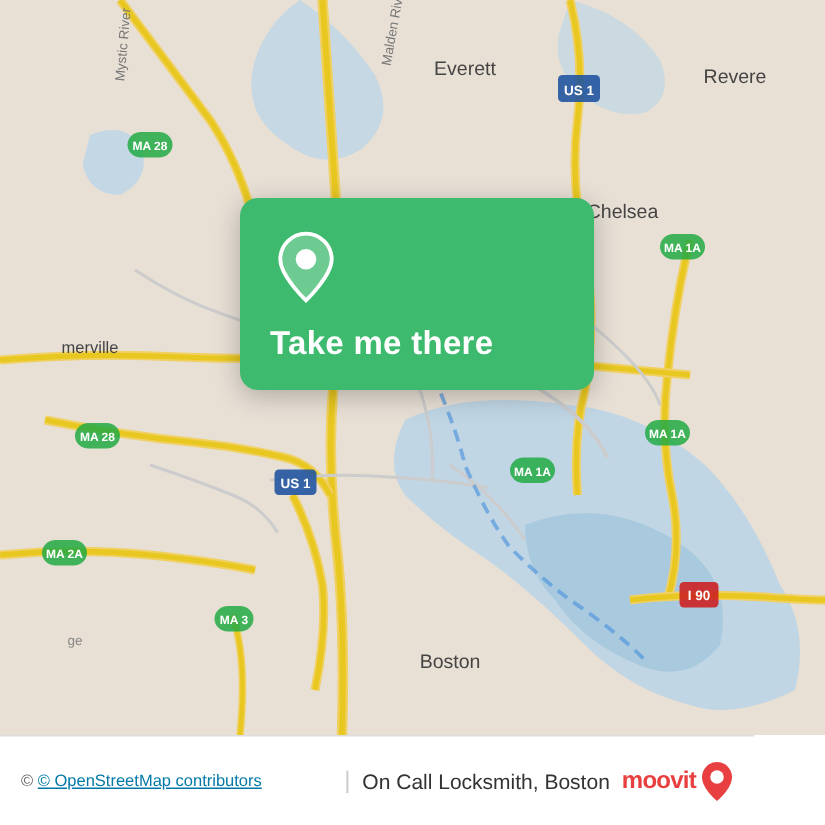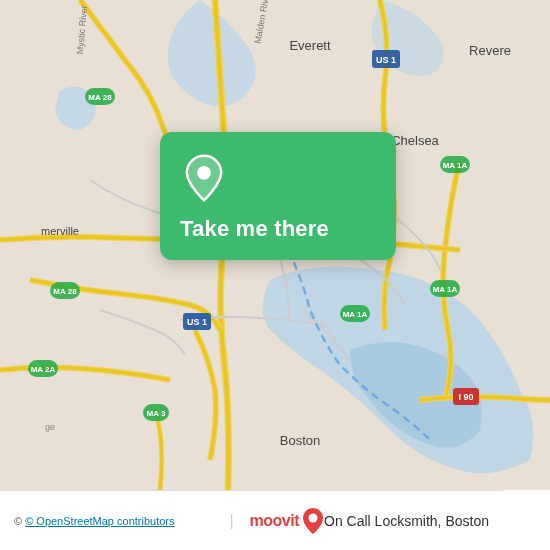--- a/index.html
+++ b/index.html
@@ -236,23 +236,23 @@
     </svg>
     <span id="take-me-label">Take me there</span>
   </div>
 </div>
 
 <div id="footer-bar">
   <span id="copyright-text">
     <span>© </span><span id="osm-link">© OpenStreetMap contributors</span>
   </span>
   <span class="footer-divider">|</span>
+  <div id="business-info">
+    <span id="business-name">On Call Locksmith, Boston</span>
+  </div>
   <div id="moovit-logo">
     <span id="moovit-text">moovit</span>
     <svg id="moovit-pin" viewBox="0 0 22 28" xmlns="http://www.w3.org/2000/svg">
       <path d="M 11 1 C 5.5 1 1 5.5 1 11 C 1 19 11 27 11 27 C 11 27 21 19 21 11 C 21 5.5 16.5 1 11 1 Z" fill="#e84040"></path>
       <circle cx="11" cy="11" r="4.5" fill="white"></circle>
     </svg>
   </div>
-  <div id="business-info">
-    <span id="business-name">On Call Locksmith, Boston</span>
-  </div>
 </div>
 
 </body></html>

